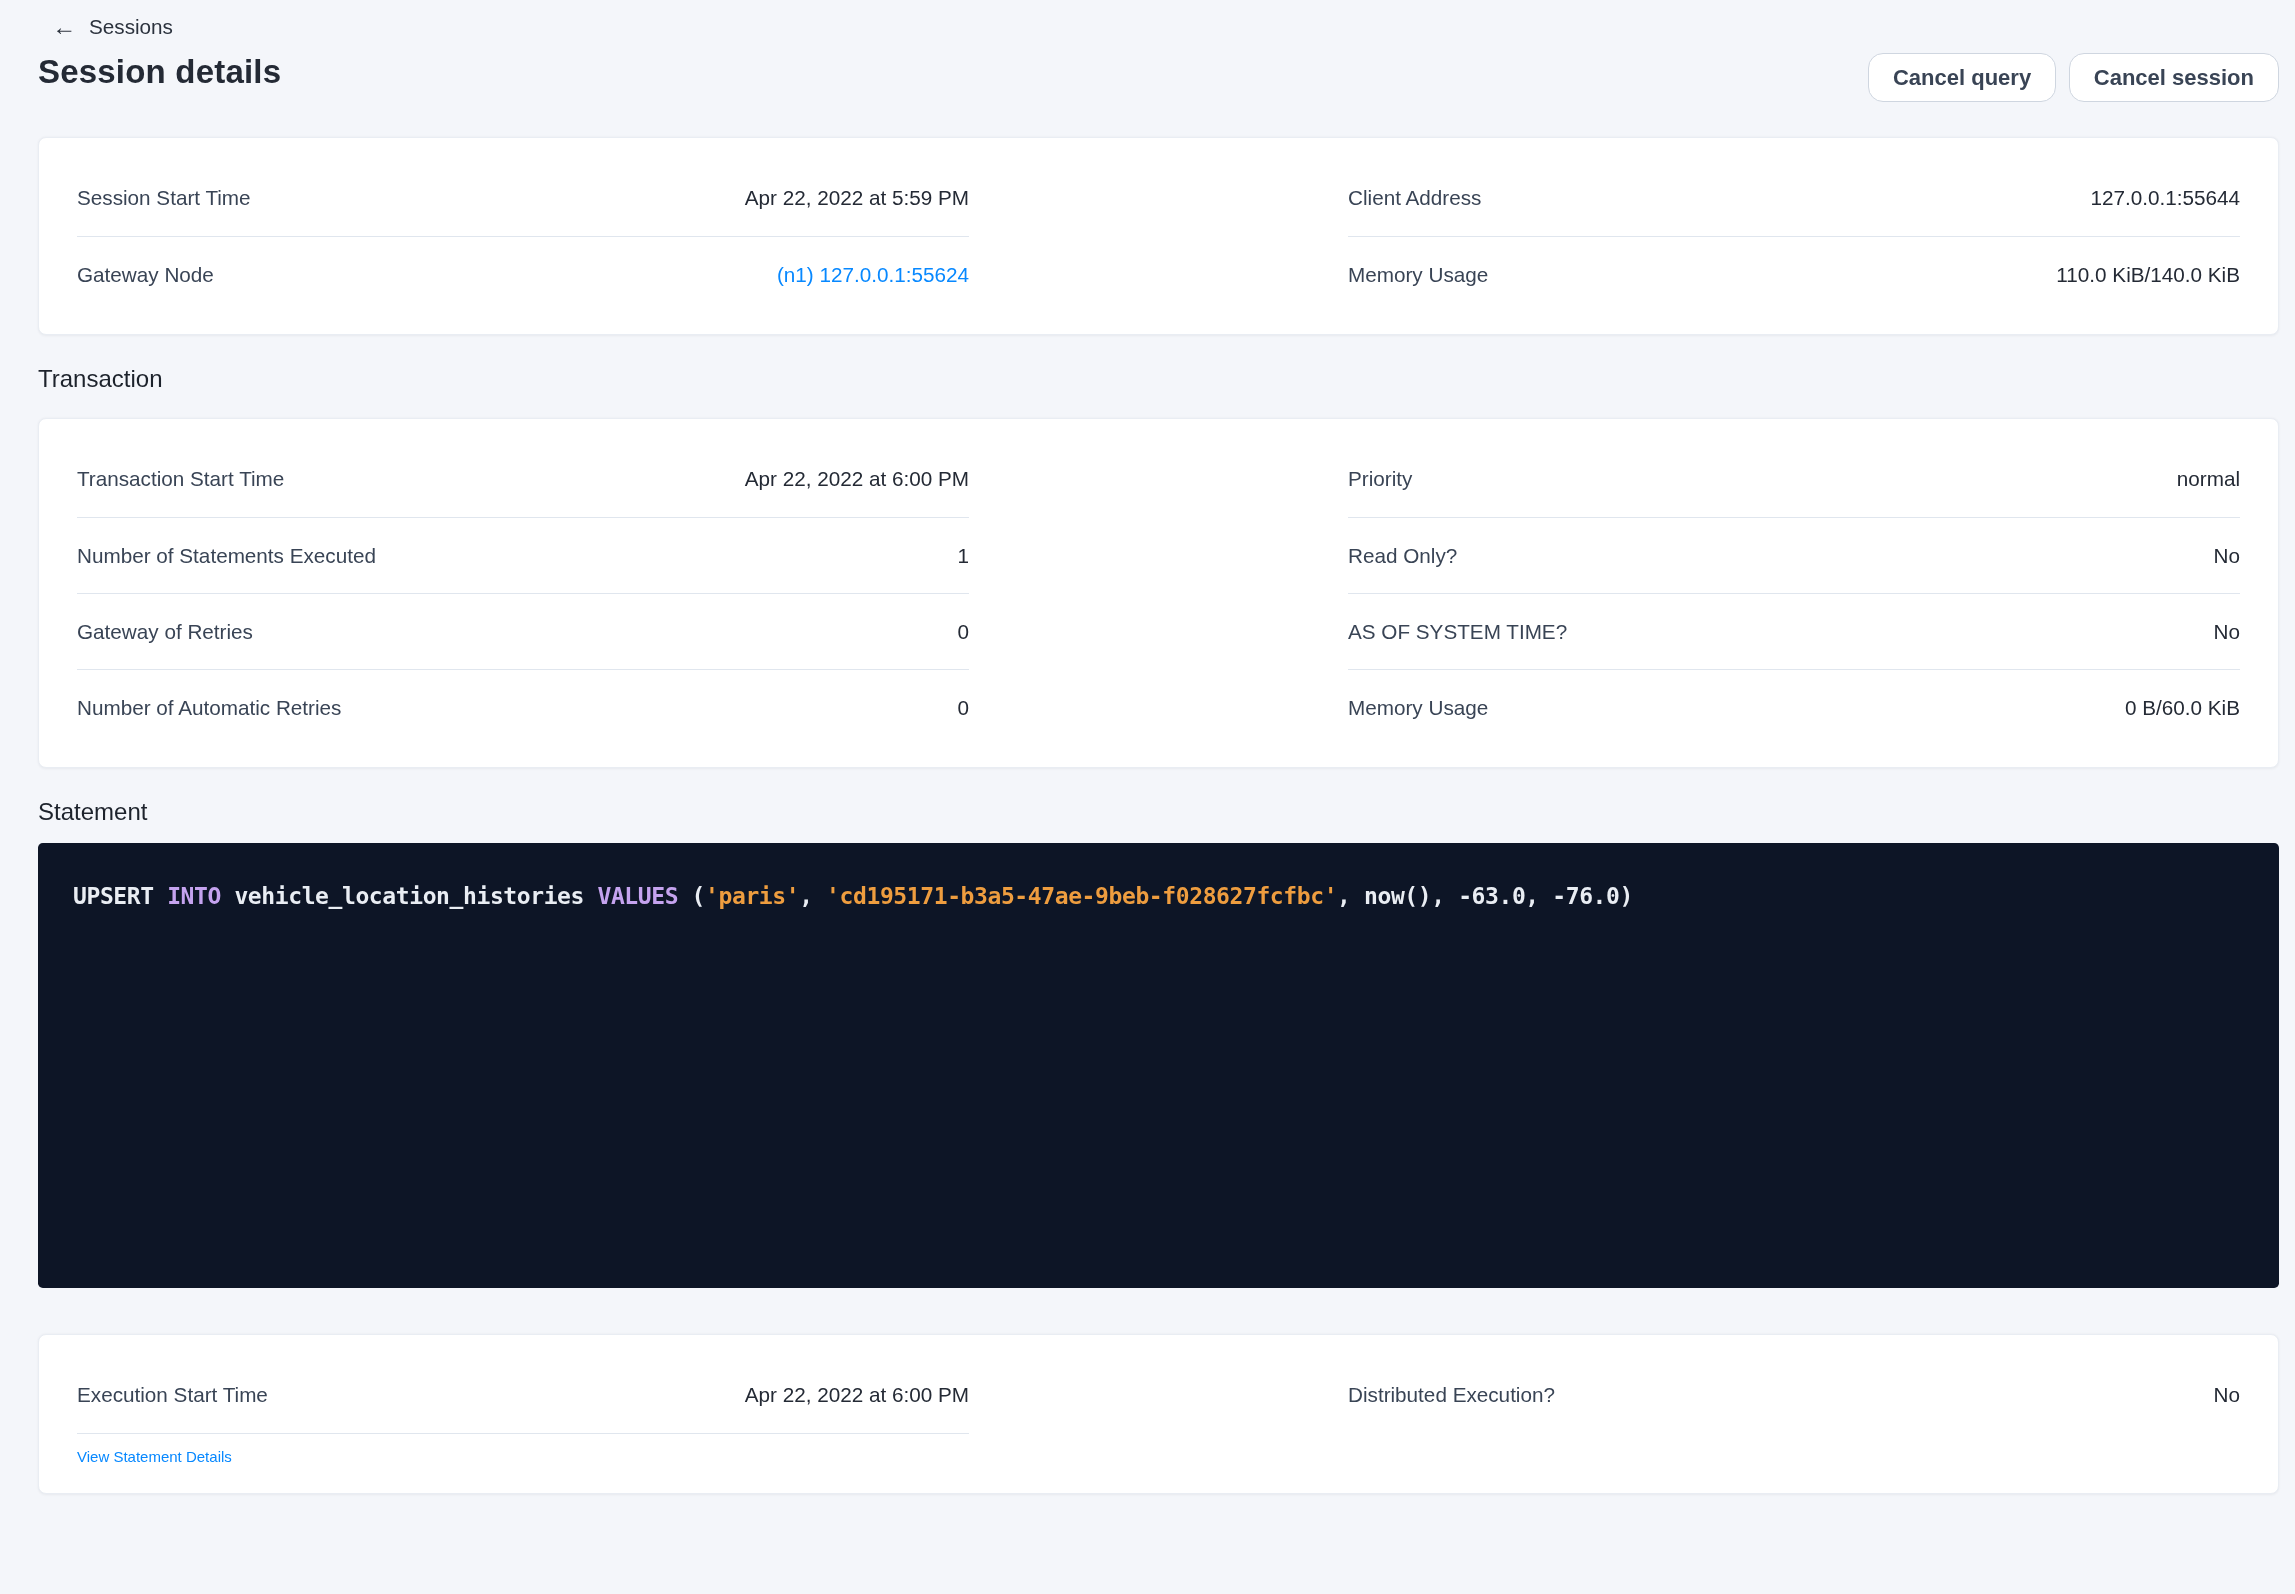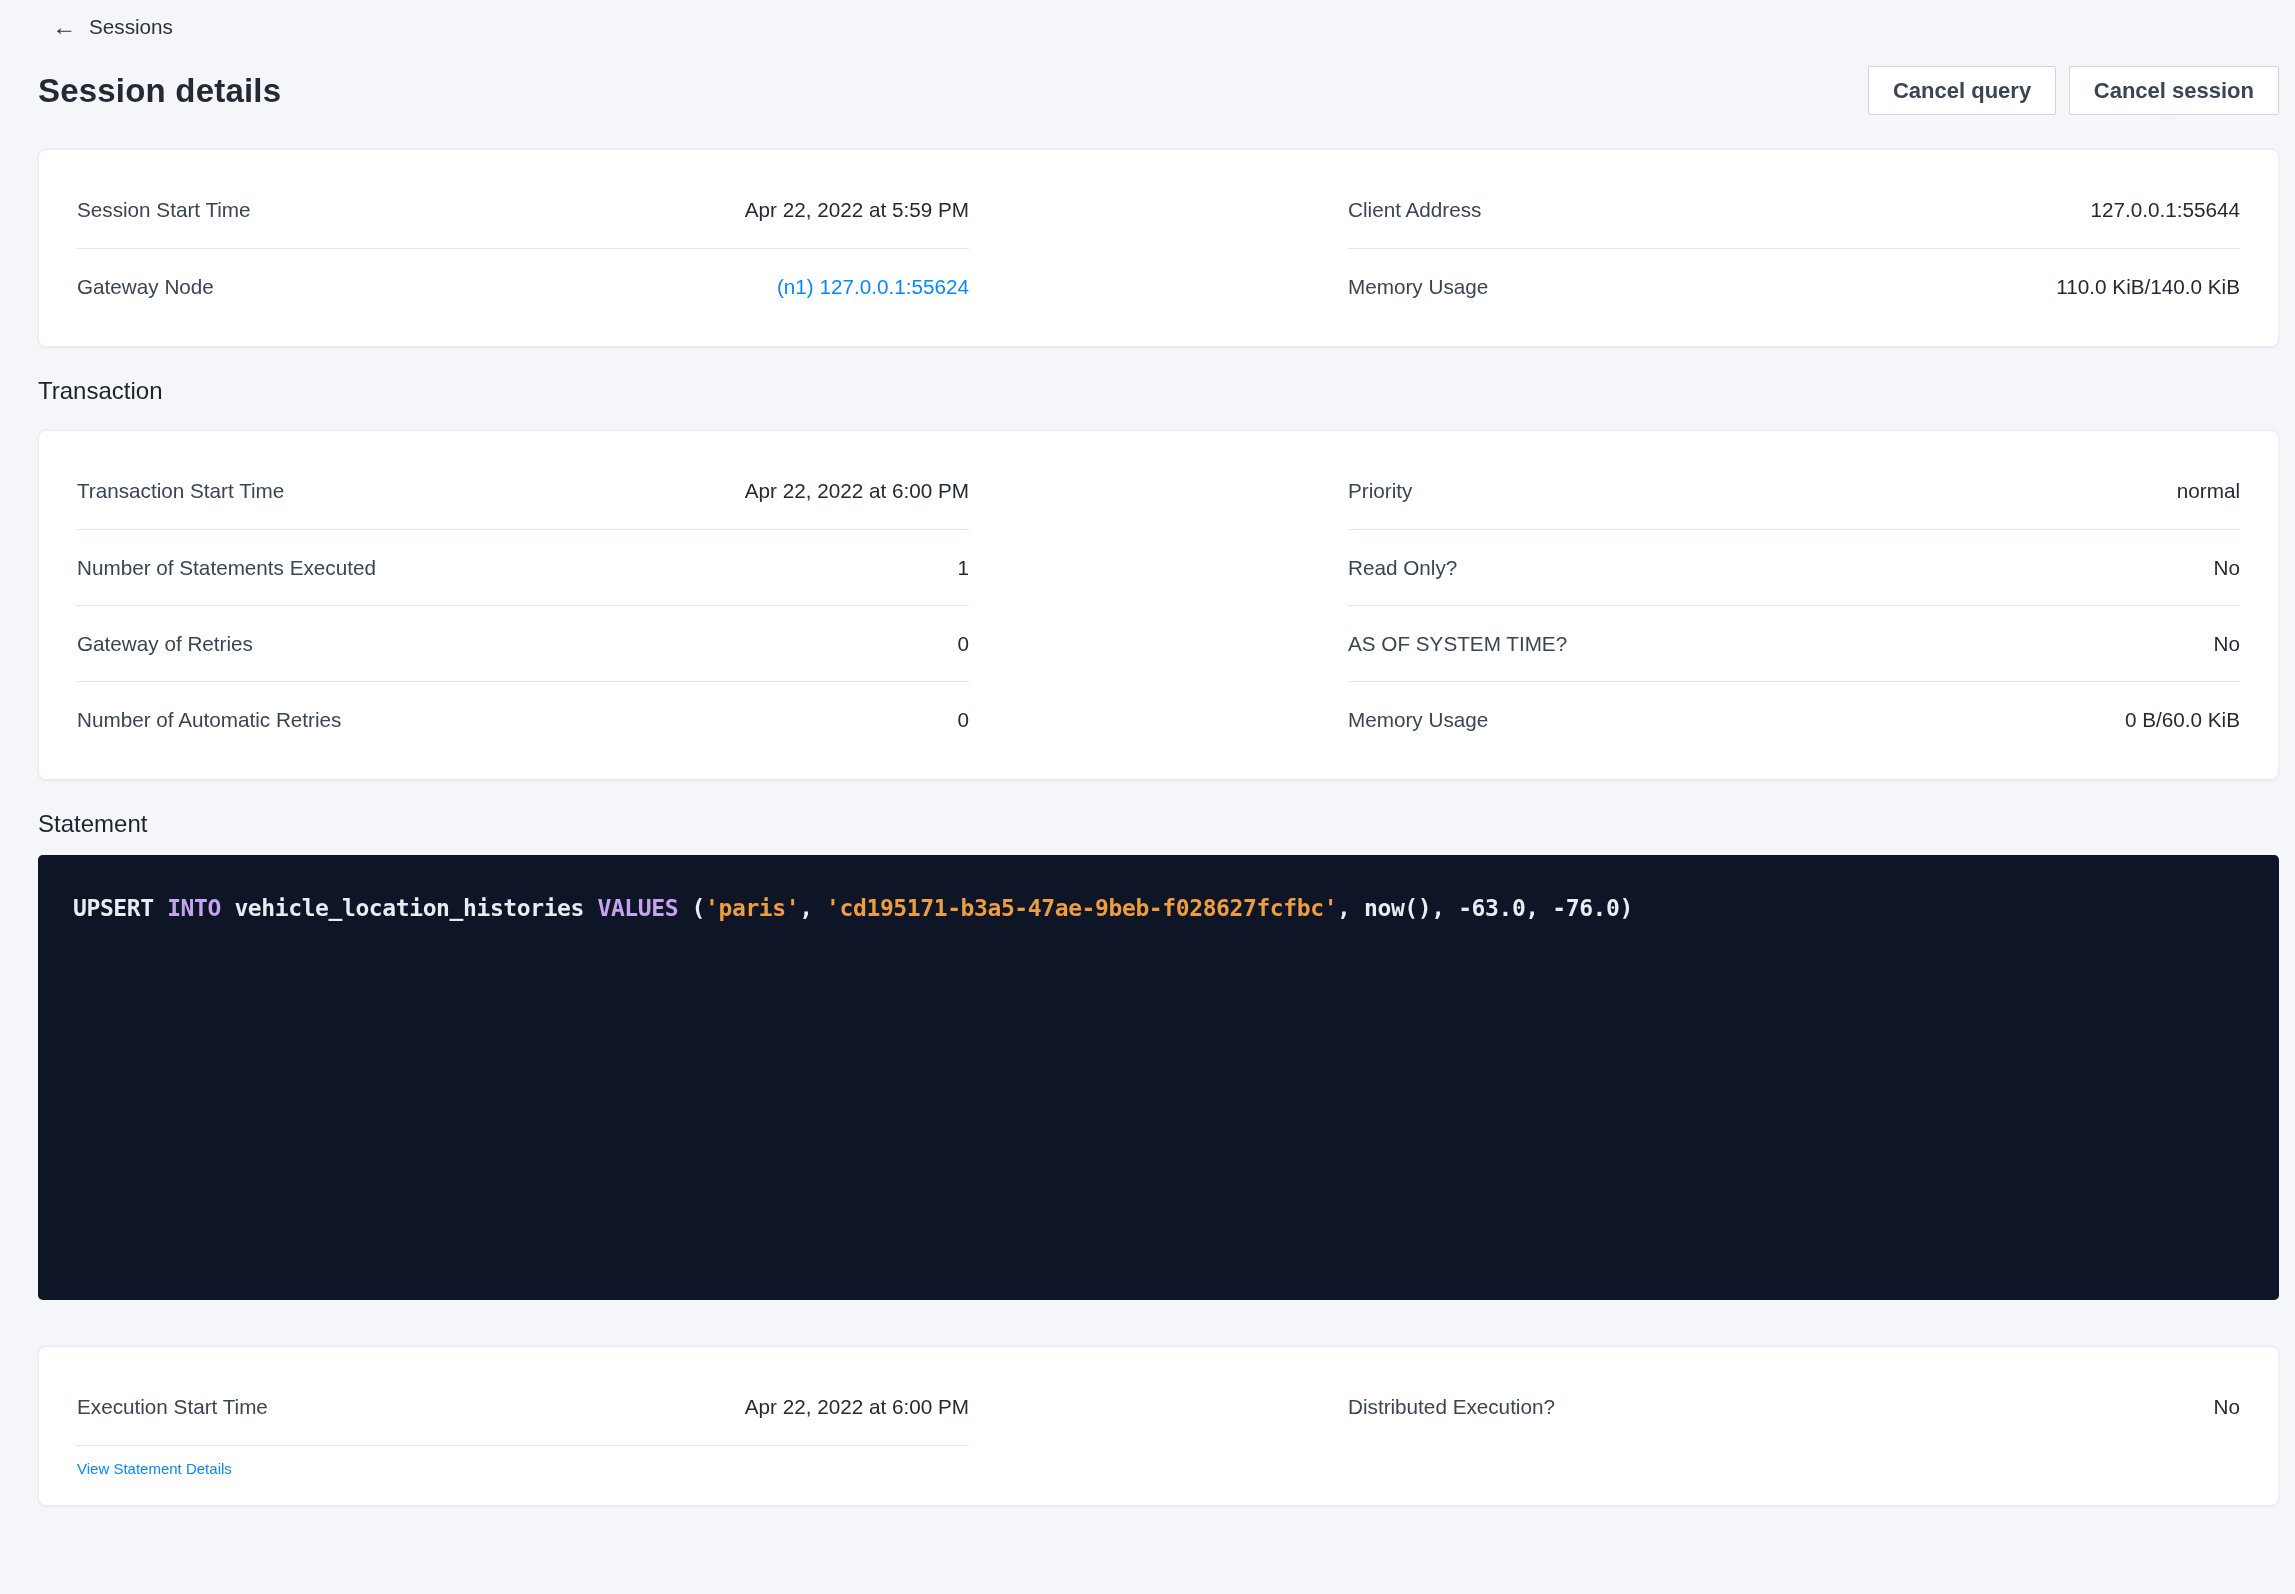--- a/index.html
+++ b/index.html
@@ -32,34 +32,33 @@
     align-items:center;
     gap:12.7px;
     height:41px;
     cursor:pointer;
     width:max-content;
   }
   .breadcrumb .arrow { font-size:24px; color:#2b323d; line-height:1; }
   .breadcrumb .crumb-label { font-size:20.7px; color:#2b323d; }
 
   .title-row {
-    margin-top:24px;
-    display:flex;
-    align-items:center;
+    margin-top:12px;
+    display:flex;
     justify-content:space-between;
     height:51px;
   }
   h1 { font-size:33px; font-weight:600; color:var(--value); letter-spacing:0.2px; }
   .actions { display:flex; gap:12.7px; }
   .btn {
     height:49px;
     padding:0 24px;
     background:#fff;
     border:0.8px solid var(--btn-border);
-    border-radius:2px;
+    border-radius:15px;
     font-family:"Liberation Sans", sans-serif;
     font-size:22px;
     font-weight:700;
     color:var(--label);
     cursor:pointer;
   }
 
   .card {
     margin-top:33px;
     background:var(--card-bg);

